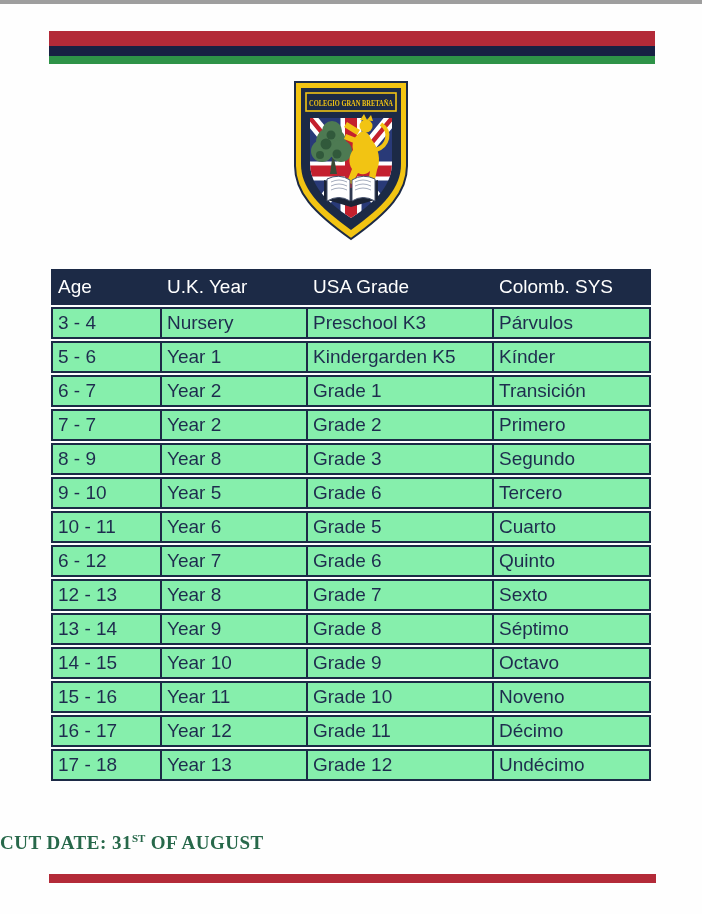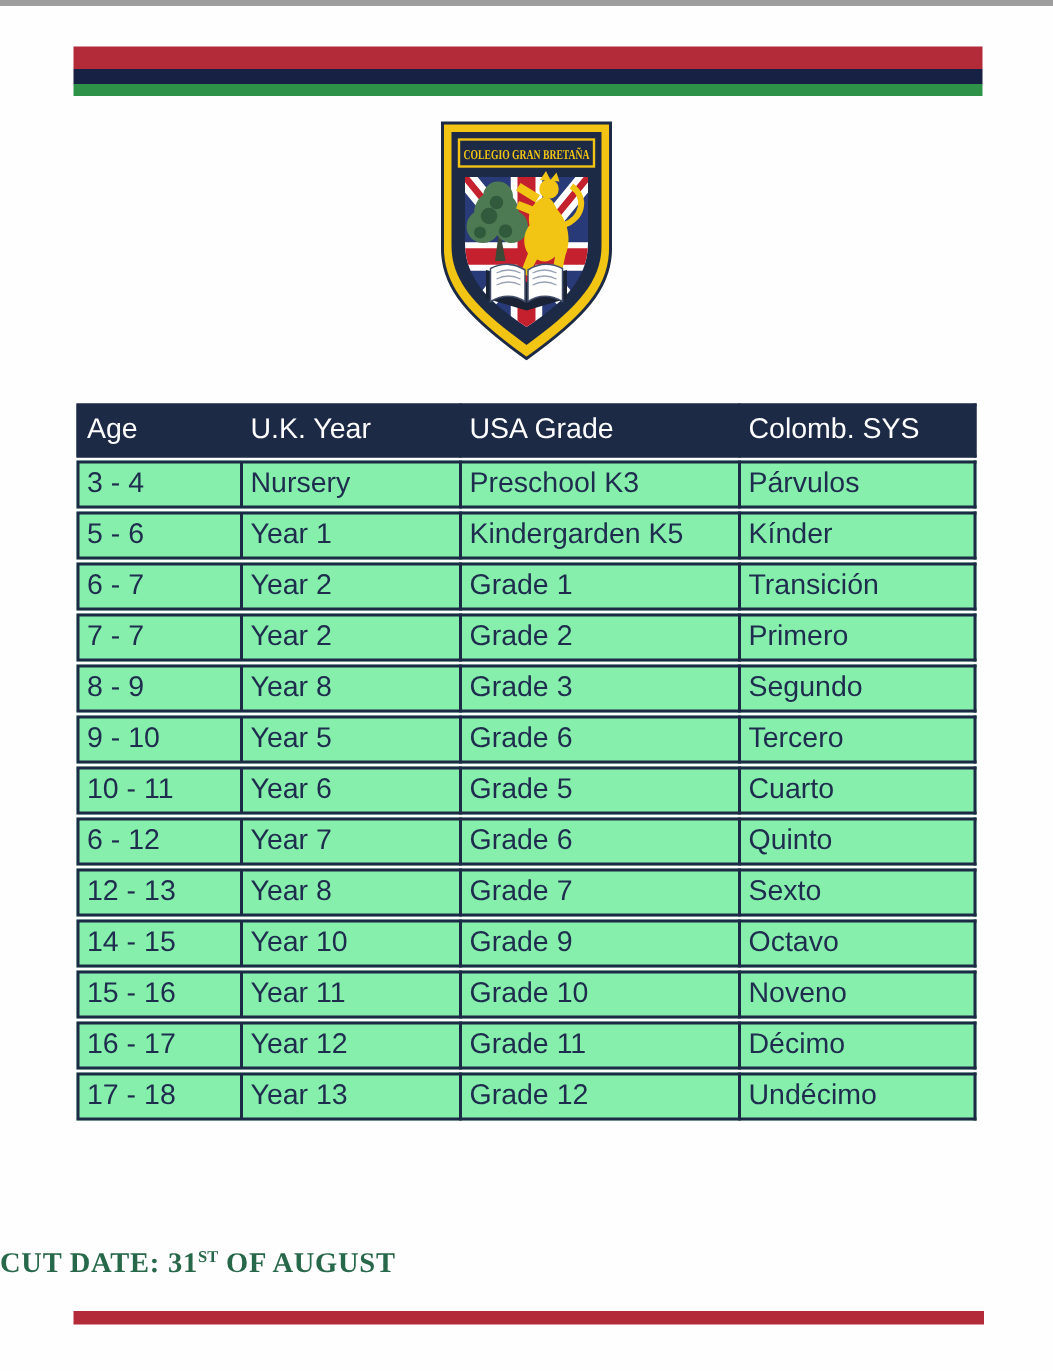--- a/index.html
+++ b/index.html
@@ -189,20 +189,26 @@
         <td>Grade 6</td>
         <td>Quinto</td>
       </tr>
       <tr>
         <td>12 - 13</td>
         <td>Year 8</td>
         <td>Grade 7</td>
         <td>Sexto</td>
       </tr>
       <tr>
+        <td>13 - 14</td>
+        <td>Year 9</td>
+        <td>Grade 8</td>
+        <td>Séptimo</td>
+      </tr>
+      <tr>
         <td>14 - 15</td>
         <td>Year 10</td>
         <td>Grade 9</td>
         <td>Octavo</td>
       </tr>
       <tr>
         <td>15 - 16</td>
         <td>Year 11</td>
         <td>Grade 10</td>
         <td>Noveno</td>

